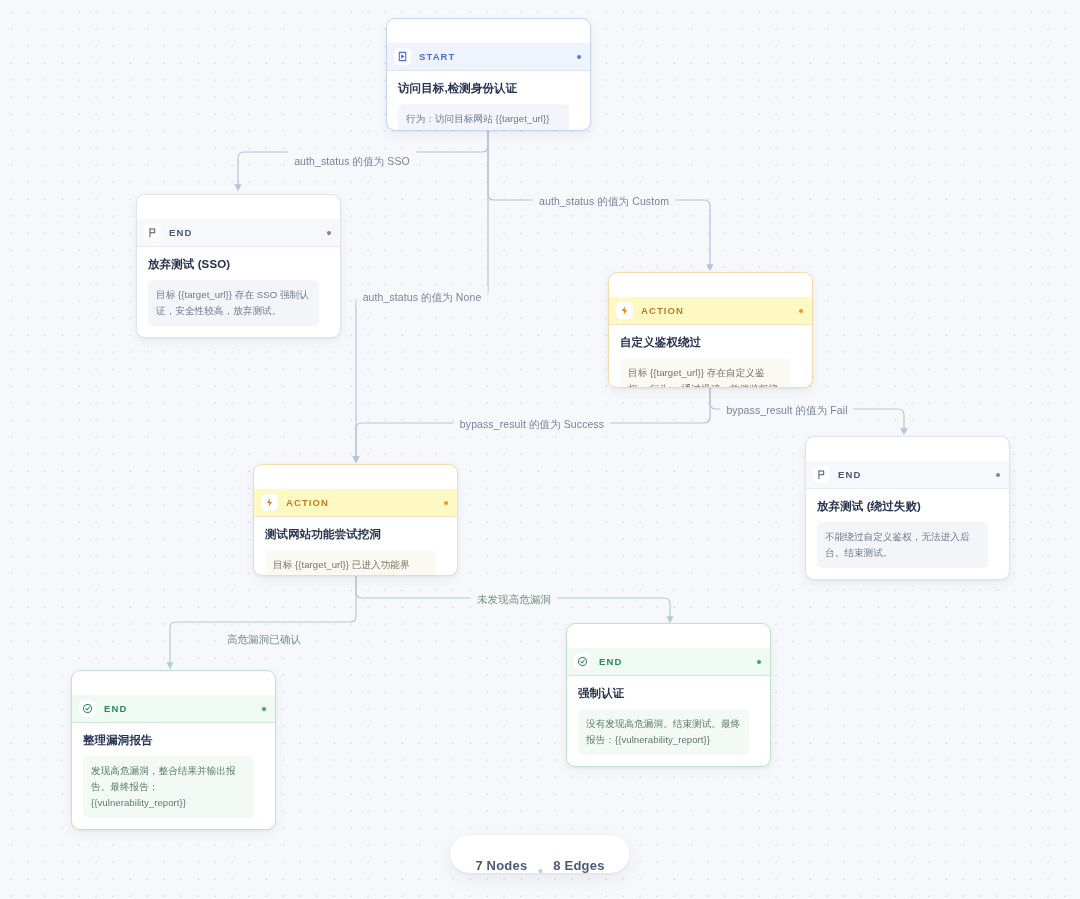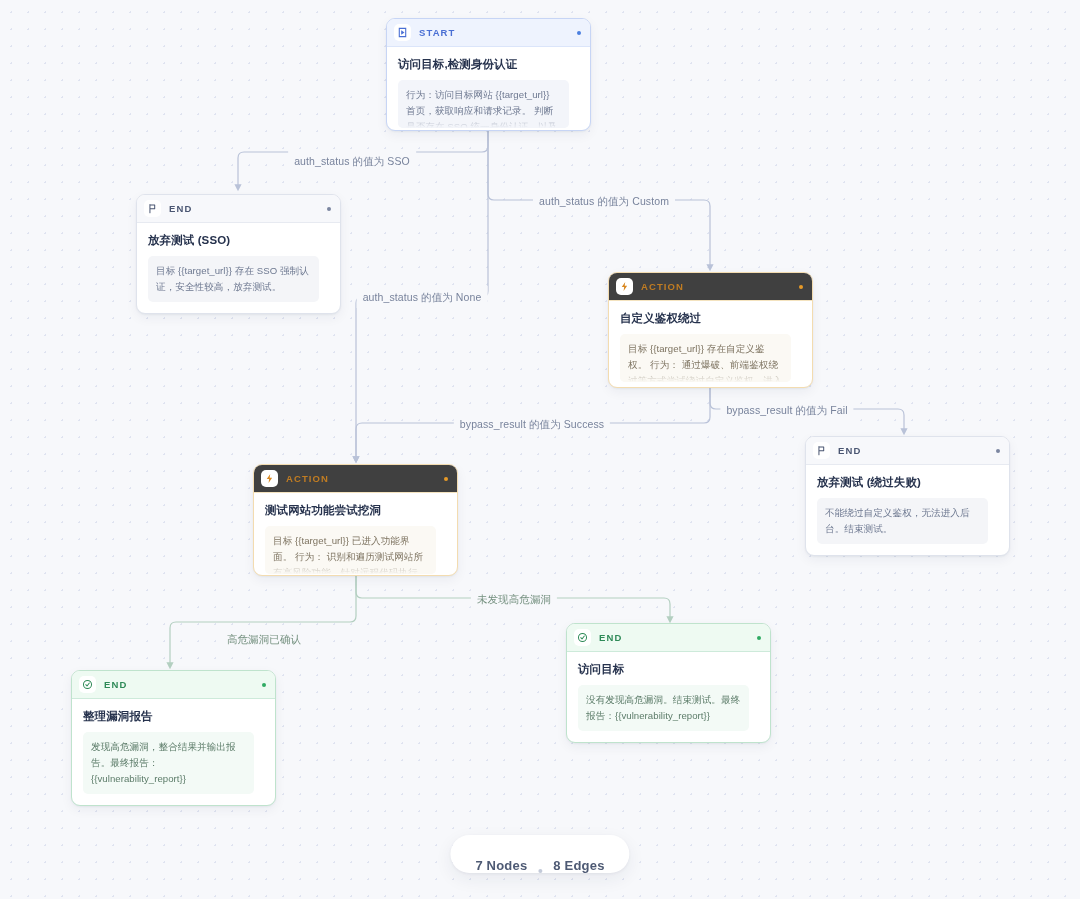--- a/index.html
+++ b/index.html
@@ -47,20 +47,21 @@
     background: #ffffff;
     overflow: hidden;
     box-shadow: 0 1px 2px rgba(27,37,70,.05), 0 4px 12px rgba(27,37,70,.055);
   }
   .node-head {
     height: 28px;
     display: flex;
     align-items: center;
     padding: 0 9px 0 7px;
     border-bottom: 1px solid rgba(0,0,0,.05);
+    margin-top: 24px;
   }
   .head-chip {
     width: 17px; height: 17px;
     border-radius: 5px;
     display: flex; align-items: center; justify-content: center;
     margin-right: 8px;
     flex: none;
   }
   .head-chip svg { display: block; }
   .head-label {
@@ -113,21 +114,21 @@
   
   .node.endg { border: 1px solid #dfe3ec; }
   .node.endg .node-head { background: #f7f8fb; border-bottom-color: #e7eaf1; }
   .node.endg .head-chip { background: #ffffff; }
   .node.endg .head-label { color: #4a5672; }
   .node.endg .head-dot { background: #7b86a0; }
   .node.endg .node-desc { background: #f4f5f8; }
 
   
   .node.action { border: 1px solid #f3dcb0; }
-  .node.action .node-head { background: #404040; border-bottom-color: #f4e3bf; justify-content: center; }
+  .node.action .node-head { background: #fef9c3; border-bottom-color: #f4e3bf; justify-content: center; }
   .node.action .head-chip { background: #ffffff; }
   .node.action .head-label { color: #c07c22; }
   .node.action .head-dot { background: #e79a28; }
   .node.action .node-desc { background: #fbf9f4; color: #7d7360; }
   .node.action .desc-clip.fade::after { background: linear-gradient(rgba(251,249,244,0), #fbf9f4); }
 
   
   .node.ends { border: 1px solid #bfe3cd; }
   .node.ends .node-head { background: #eefaf2; border-bottom-color: #cdeada; }
   .node.ends .head-chip { background: #ffffff; }
@@ -301,21 +302,21 @@
       <span class="head-chip">
         <svg width="11" height="11" viewBox="0 0 12 12">
             <circle cx="6" cy="6" r="4.4" fill="none" stroke="#2f8a58" stroke-width="1.1"></circle>
             <path d="M4.1 6.2 L5.5 7.6 L8.0 4.4" fill="none" stroke="#2f8a58" stroke-width="1.1" stroke-linecap="round" stroke-linejoin="round"></path>
           </svg>
       </span>
       <span class="head-label">END</span>
       <span class="head-dot"></span>
     </div>
     <div class="node-body">
-      <div class="node-title">访问目标</div>
+      <div class="node-title">强制认证</div>
       <div class="node-desc">没有发现高危漏洞。结束测试。最终报告：{{vulnerability_report}}</div>
     </div>
   </div>
 
   <div id="statusbar">
     <span class="stat">7 Nodes</span>
     <span class="sep"></span>
     <span class="stat">8 Edges</span>
   </div>
 

